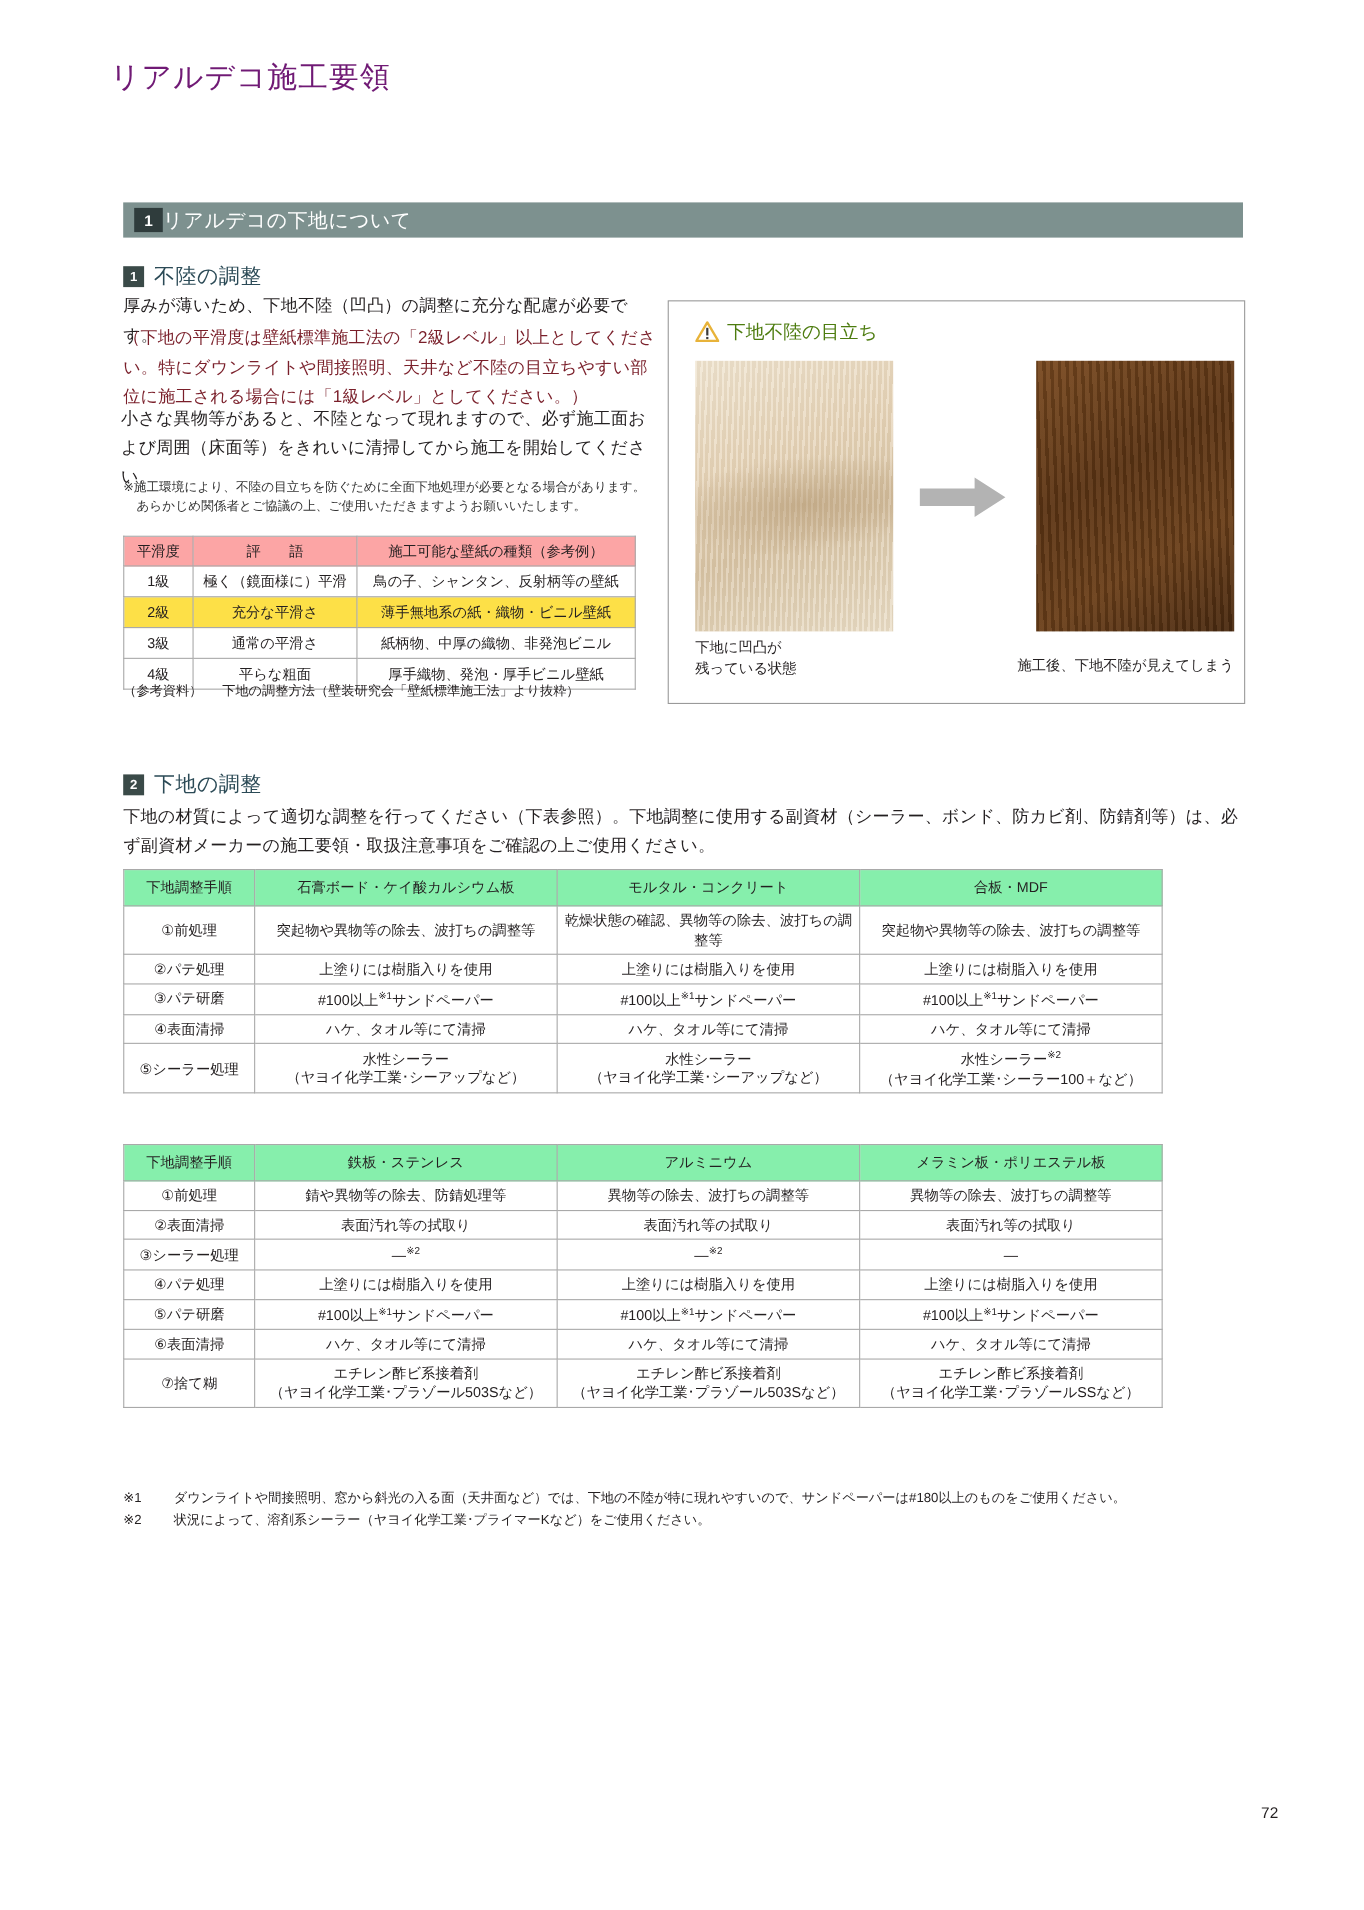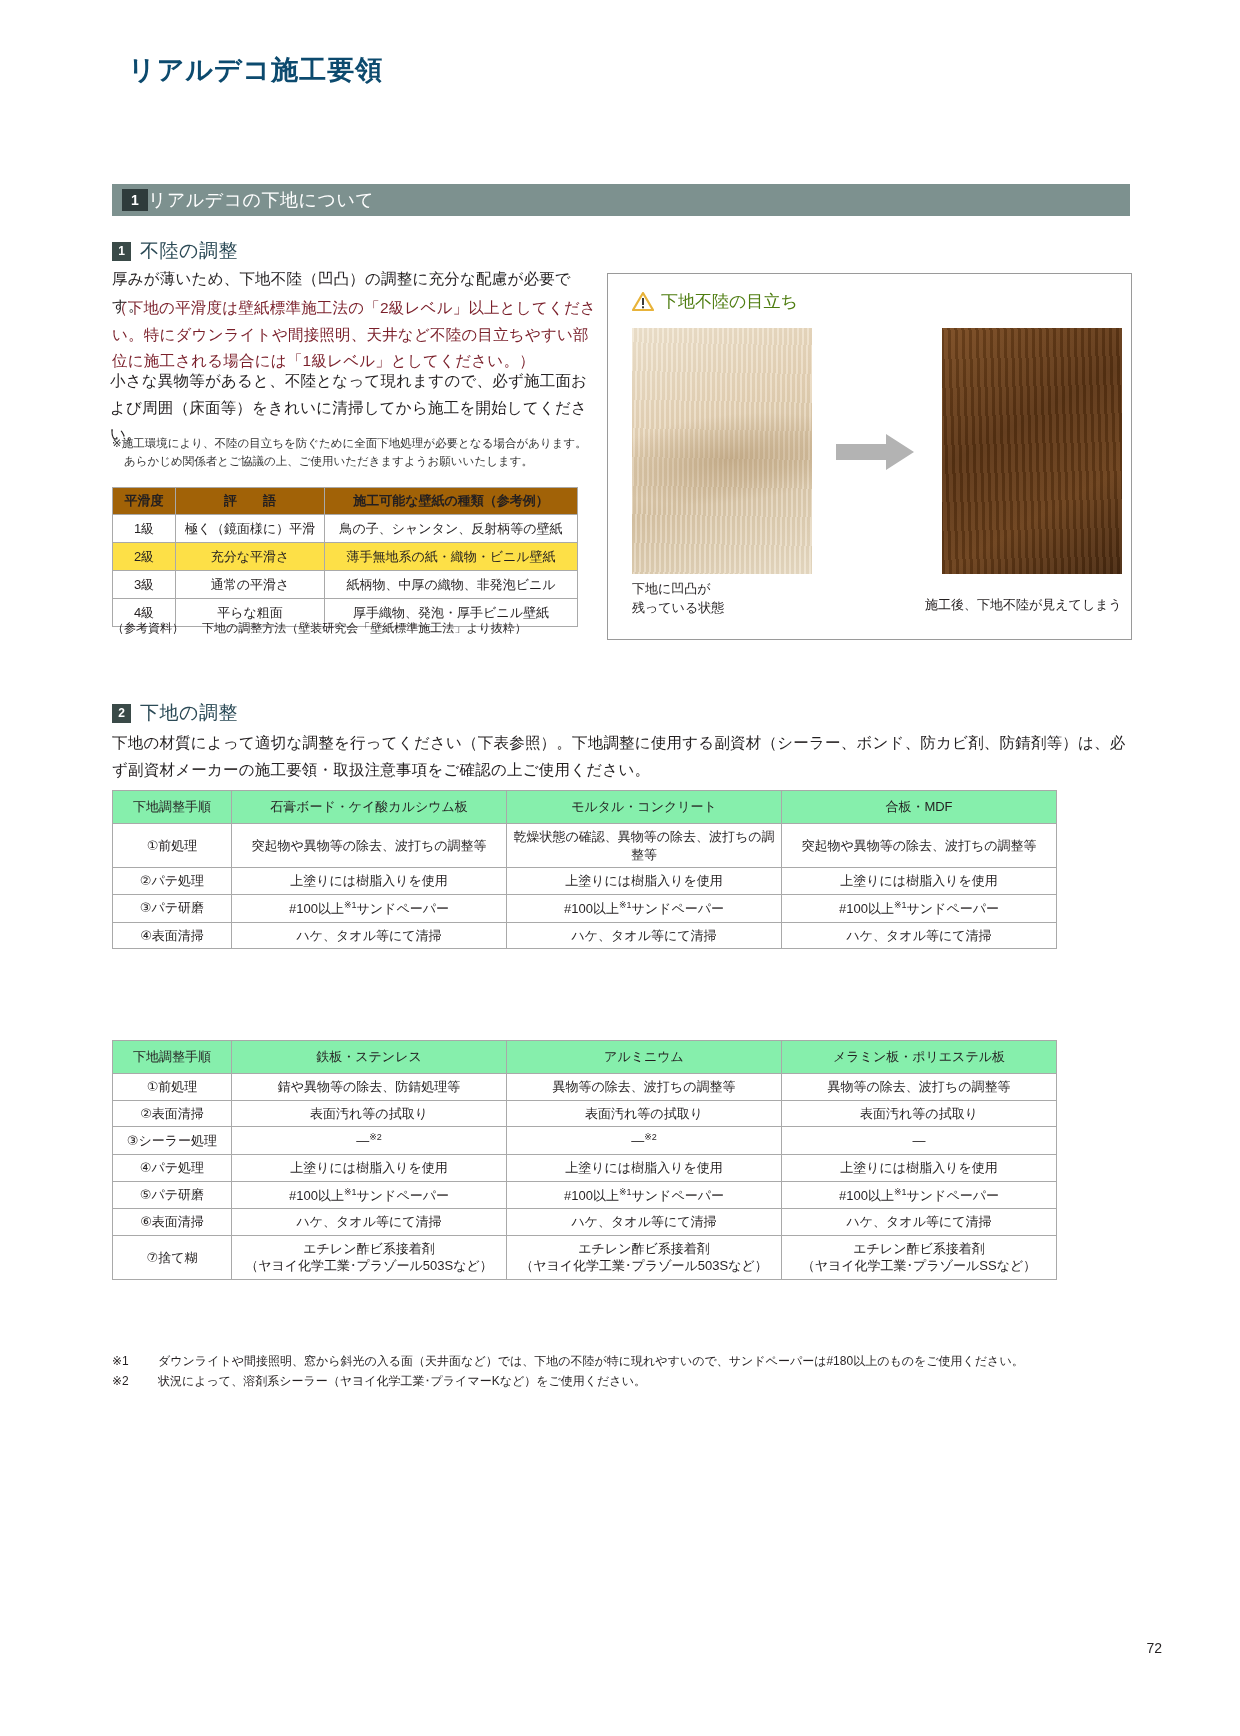--- a/index.html
+++ b/index.html
@@ -18,26 +18,26 @@
   .page {
     position: absolute;
     left: 0; top: 0;
     width: 1240px;
     height: 1736px;
     overflow: hidden;
   }
   
   .doc-title {
     position: absolute;
-    left: 128px;
+    left: 100px;
     top: 52px;
     font-size: 27px;
     letter-spacing: 1px;
-    color: #0c4a6e;
-    font-weight: 700;
+    color: #701a75;
+    font-weight: 400;
   }
   
   .section-bar {
     position: absolute;
     left: 112px;
     top: 184px;
     width: 1018px;
     height: 32px;
     background: #7d918f;
     display: flex;
@@ -114,21 +114,21 @@
     font-size: 13px;
     color: #231f20;
   }
   .tbl td, .tbl th {
     border: 1px solid #a9a9a9;
     text-align: center;
     font-weight: 400;
     padding: 0;
   }
   #tbl-smooth { left: 112px; top: 487px; }
-  #tbl-smooth th { background: #a16207; height: 26px; font-weight: bold; }
+  #tbl-smooth th { background: #fca5a5; height: 26px; }
   #tbl-smooth td { height: 27px; }
   #tbl-smooth .c0 { width: 62px; }
   #tbl-smooth .c1 { width: 148px; }
   #tbl-smooth .c2 { width: 252px; }
   #tbl-smooth tr.alt td { background: #fde047; }
   .tbl-caption {
     position: absolute;
     left: 112px;
     top: 620px;
     font-size: 12px;
@@ -379,20 +379,35 @@
       <td class="colw">#100以上<span class="sup">※1</span>サンドペーパー</td>
       <td class="colw">#100以上<span class="sup">※1</span>サンドペーパー</td>
       <td class="colw">#100以上<span class="sup">※1</span>サンドペーパー</td>
     </tr>
     <tr>
       <td class="col0">④表面清掃</td>
       <td class="colw">ハケ、タオル等にて清掃</td>
       <td class="colw">ハケ、タオル等にて清掃</td>
       <td class="colw">ハケ、タオル等にて清掃</td>
     </tr>
+    <tr>
+      <td class="col0">⑤シーラー処理</td>
+      <td class="colw">
+        <div>水性シーラー</div>
+        <div>（ヤヨイ化学工業･シーアップなど）</div>
+      </td>
+      <td class="colw">
+        <div>水性シーラー</div>
+        <div>（ヤヨイ化学工業･シーアップなど）</div>
+      </td>
+      <td class="colw">
+        <div>水性シーラー<span class="sup">※2</span></div>
+        <div>（ヤヨイ化学工業･シーラー100＋など）</div>
+      </td>
+    </tr>
   </tbody>
     </table>
 
   <table class="mtbl" id="tbl-b">
     <tbody>
         <tr>
       <td class="col0 hd">下地調整手順</td>
       <td class="colw hd">鉄板・ステンレス</td>
       <td class="colw hd">アルミニウム</td>
       <td class="colw hd">メラミン板・ポリエステル板</td>

